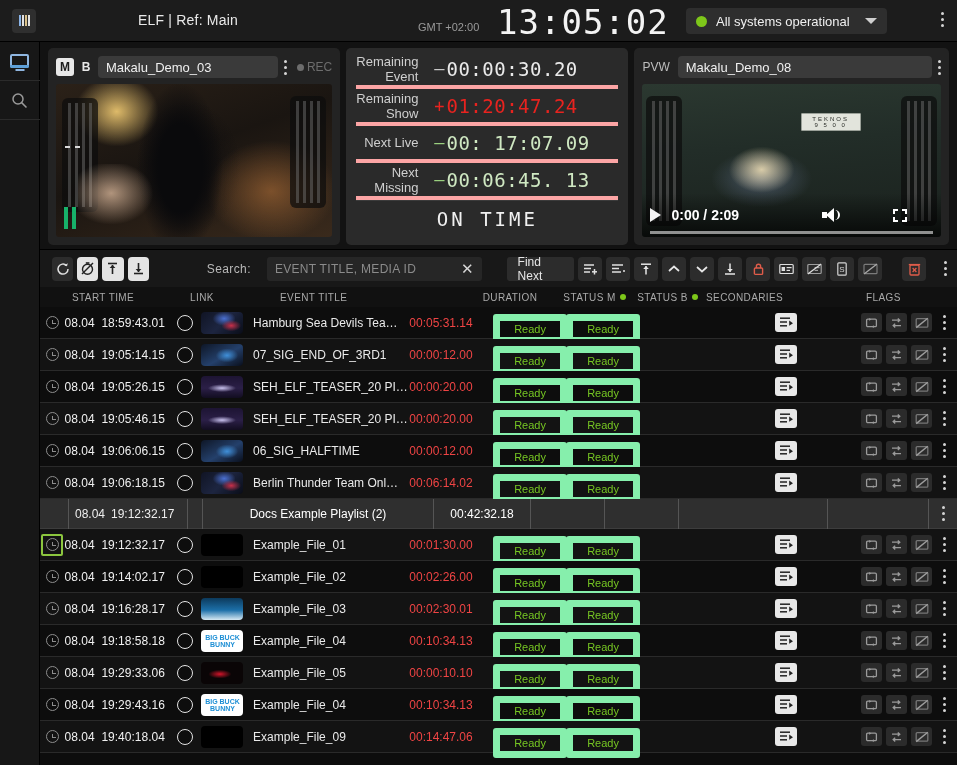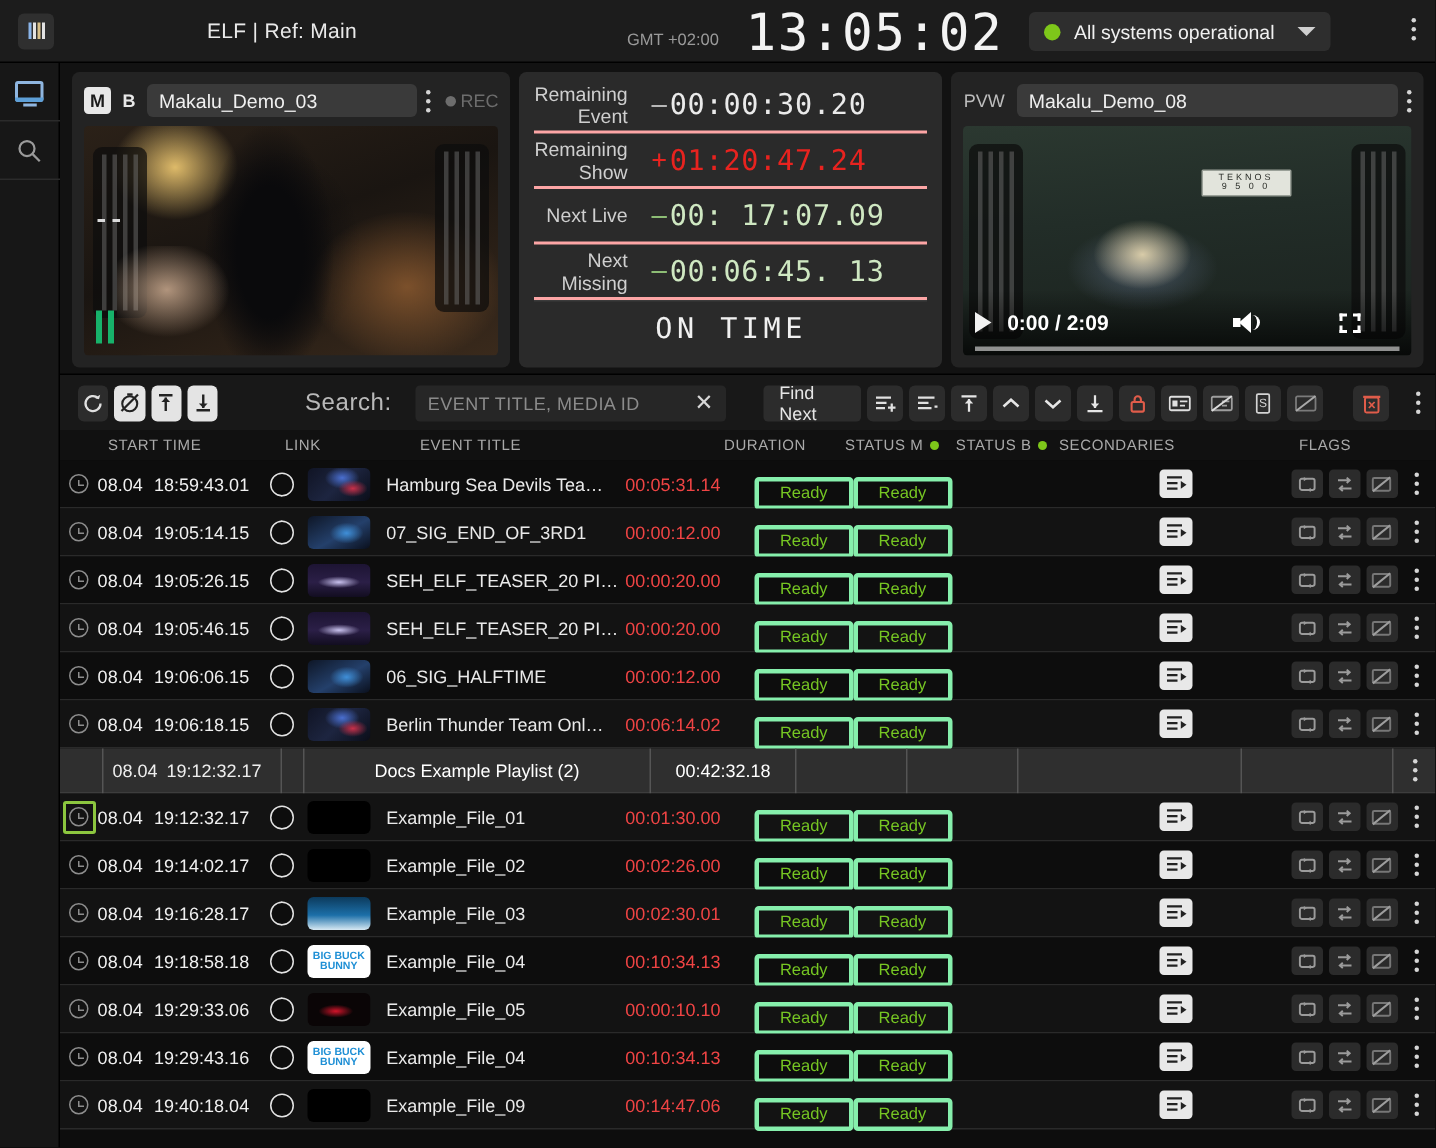--- a/index.html
+++ b/index.html
@@ -151,39 +151,39 @@
   .ml i { height:100%; }
   .mr { right:6px; top:12px; height:112px; }
   .mr i { height:100%; }
   .mr.pvw-m { right:4px; top:12px; height:130px; }
   .meter-green { position:absolute; left:8px; bottom:8px; display:flex; gap:4px; }
   .meter-green i { width:4px; height:22px; background:#17b26a; display:block; }
   .meter-ticks { position:absolute; left:9px; top:62px; display:flex; gap:5px; }
   .meter-ticks i { width:5px;height:2px;background:#dadada; display:block; }
 
   
-  .trow { display:flex; align-items:center; height:37px; border-bottom:2px solid #fca5a5; }
+  .trow { display:flex; align-items:center; height:37px; border-bottom:4px solid #fca5a5; }
   .trow:last-of-type { border-bottom:none; }
   .tlabel { flex:1; text-align:right; font-size:13px; color:#cfcfcf; padding-right:14px; }
   .tsign { width:14px; text-align:center; font-family:"DejaVu Sans Mono",monospace; font-size:17px; }
   .tval { width:172px; text-align:left; font-family:"DejaVu Sans Mono",monospace; font-size:19px; letter-spacing:.5px; }
   .t-white { color:#eaeaea; } .t-red { color:#e8231f; } .t-green { color:#cfe8c2; }
   .sign-white{color:#c9c9c9;} .sign-red{color:#e8231f;} .sign-green{color:#9ad07f;}
   .ontime-row { height:36px; display:flex; align-items:center; justify-content:center;
      border-top:1px solid #3b3b3b; }
   .ontime { font-family:"DejaVu Sans Mono",monospace; font-size:19px; color:#f0f0f0; letter-spacing:3px; }
 
   
   .toolbar { height:38px; flex:0 0 38px; background:#181818; display:flex; align-items:center;
      padding: 0 10px 0 12px; gap:4px; border-top:1px solid #000; }
   .tbtn { width:24px;height:24px; border-radius:4px; background:#2c2c2c; display:flex;
      align-items:center; justify-content:center; }
   .tbtn.light { background:#e4e4e4; }
   .tbtn.dark { background:#2c2c2c; }
-  .search-label { font-size:16px; color:#b9b9b9; margin-left:54px; margin-right:12px; letter-spacing:.4px;}
+  .search-label { font-size:12px; color:#b9b9b9; margin-left:54px; margin-right:12px; letter-spacing:.4px;}
   .search-box { width:241px; height:24px; background:#262626; border-radius:3px; display:flex;
      align-items:center; padding:0 8px; }
   .search-ph { flex:1; font-size:12px; color:#8b8b8b; letter-spacing:.3px; }
   .xmark { font-size:15px; color:#d7d7d7; line-height:1; }
   .find-next { margin-left:21px; height:24px; padding:0 11px; background:#2c2c2c; border-radius:3px;
      display:flex;align-items:center; font-size:12px; color:#e6e6e6; }
   .tb-right { margin-left:auto; display:flex; align-items:center; gap:4px; }
   .tb-right .gap { width:12px; }
 
   
@@ -211,21 +211,21 @@
   .link-line { position:absolute; left:50%; transform:translateX(-50%); width:1.6px; background:#e3e3e3; z-index:1;}
   .ll-both { top:0; bottom:0; }
   .ll-down { top:50%; bottom:0; }
   .ll-up { top:0; height:50%; }
   .c-thumb { width:52px; display:flex; align-items:center; }
   .thumb { width:42px; height:22px; border-radius:4px; background:#000; }
   .c-title { width:184px; padding-left:6px; color:#eaeaea; white-space:nowrap; overflow:hidden; }
   .c-dur { width:96px; text-align:left; color:#ef4444; }
   .c-stm { width:73px; display:flex; justify-content:center; }
   .c-stb { width:73px; display:flex; justify-content:center; }
-  .badge-ready { border:3px solid #86efac; border-radius:3px; padding:2px 14px; font-size:11px; color:#76c623;margin-top:12px; }
+  .badge-ready { border:7px solid #86efac; border-radius:3px; padding:2px 14px; font-size:11px; color:#76c623;margin-top:12px; }
   .c-sec { width:148px; }
   .c-flags { width:104px; display:flex; align-items:center; gap:6px; padding-left:6px; }
   .c-extra { flex:1; display:flex; align-items:center; gap:4px; }
   .c-kebab { width:28px; display:flex; align-items:center; justify-content:center; }
 
   .flag-light { width:22px;height:19px; background:#e8e8e8; border-radius:3px;
     display:flex;align-items:center;justify-content:center; }
   .flag-dark { width:21px;height:19px; background:#2b2b2b; border-radius:3px;
     display:flex;align-items:center;justify-content:center; }
 

